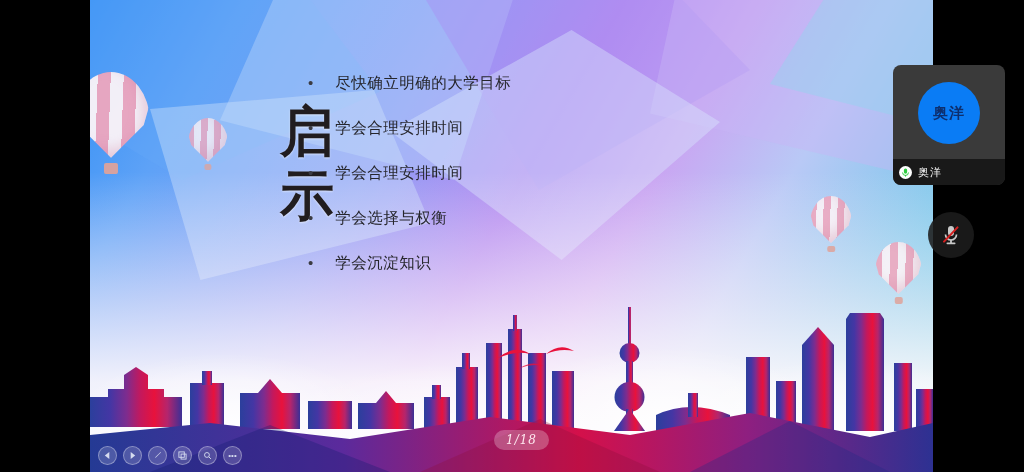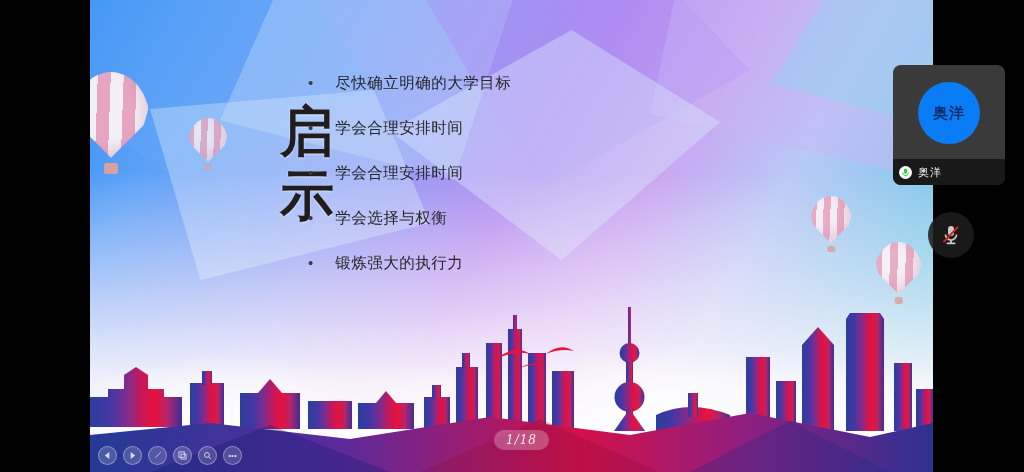--- a/index.html
+++ b/index.html
@@ -157,21 +157,21 @@
       <div class="bullet">
         <span class="dot">•</span>
         <span class="txt">学会合理安排时间</span>
       </div>
       <div class="bullet">
         <span class="dot">•</span>
         <span class="txt">学会选择与权衡</span>
       </div>
       <div class="bullet">
         <span class="dot">•</span>
-        <span class="txt">锻炼强大的执行力</span>
+        <span class="txt">学会沉淀知识</span>
       </div>
     </div>
 
     <div class="skyline">
       <svg class="sky-svg" viewBox="0 0 843 175" preserveAspectRatio="none">
         <defs>
           <linearGradient id="gSky" x1="0" y1="0" x2="1" y2="0">
             <stop offset="0%" stop-color="#2b3f9c"></stop>
             <stop offset="22%" stop-color="#4436a4"></stop>
             <stop offset="40%" stop-color="#7e2c8e"></stop>

